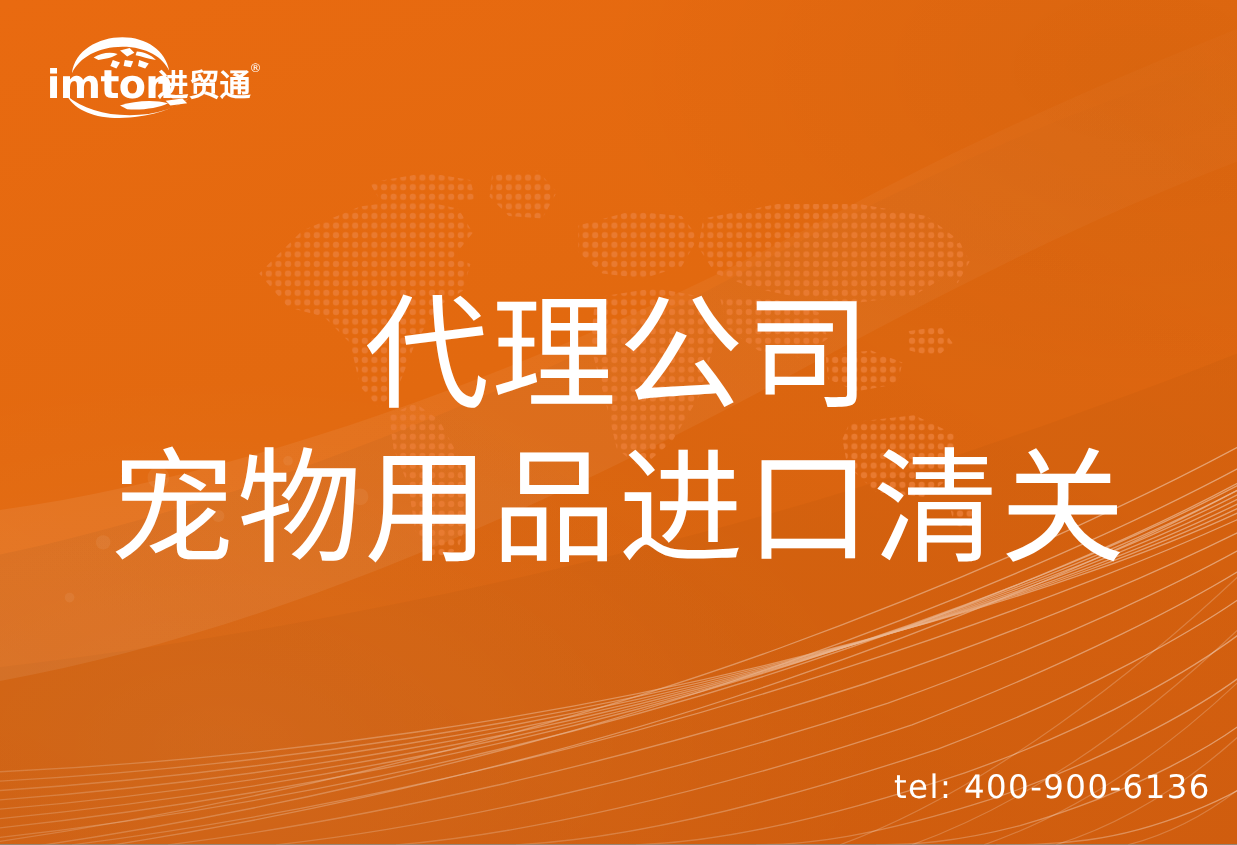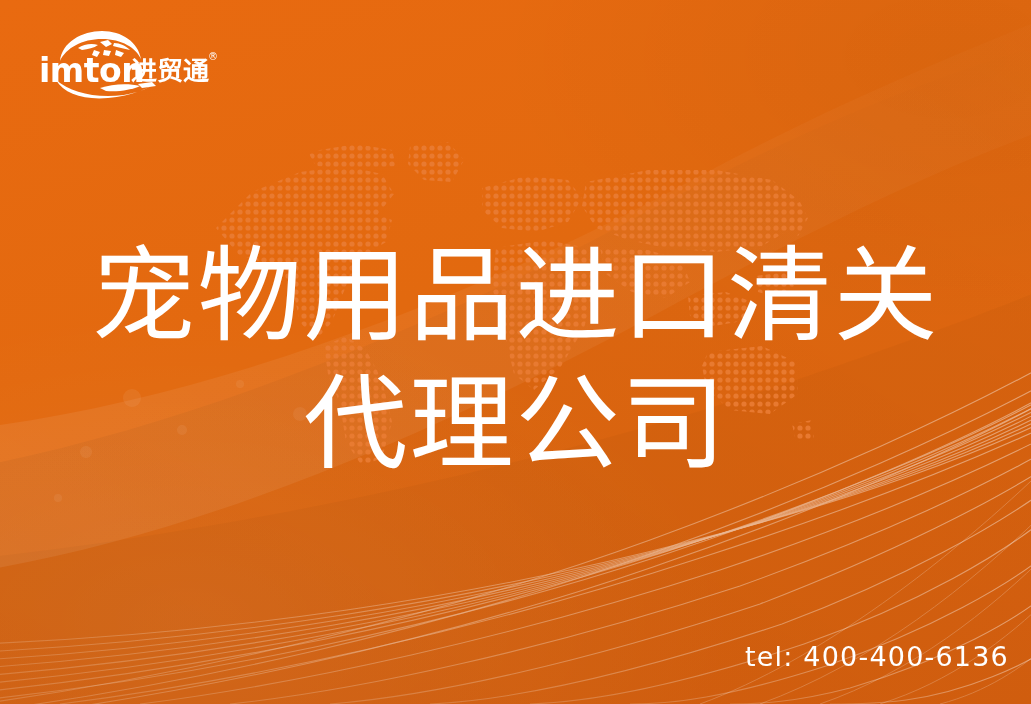--- a/index.html
+++ b/index.html
@@ -236,19 +236,19 @@
         <text x="93" y="52">进贸通</text>
       </g>
 
       <g font-family="'DejaVu Sans','Liberation Sans',sans-serif" font-size="10">
         <text x="170" y="32">®</text>
       </g>
     </g>
   </svg>
 
   <div class="headline">
+    <span class="hl-line">代理公司</span>
     <span class="hl-line">宠物用品进口清关</span>
-    <span class="hl-line">代理公司</span>
   </div>
 
-  <div class="tel">tel: 400-400-6136</div>
+  <div class="tel">tel: 400-900-6136</div>
 
 </div>
 
 </body></html>

